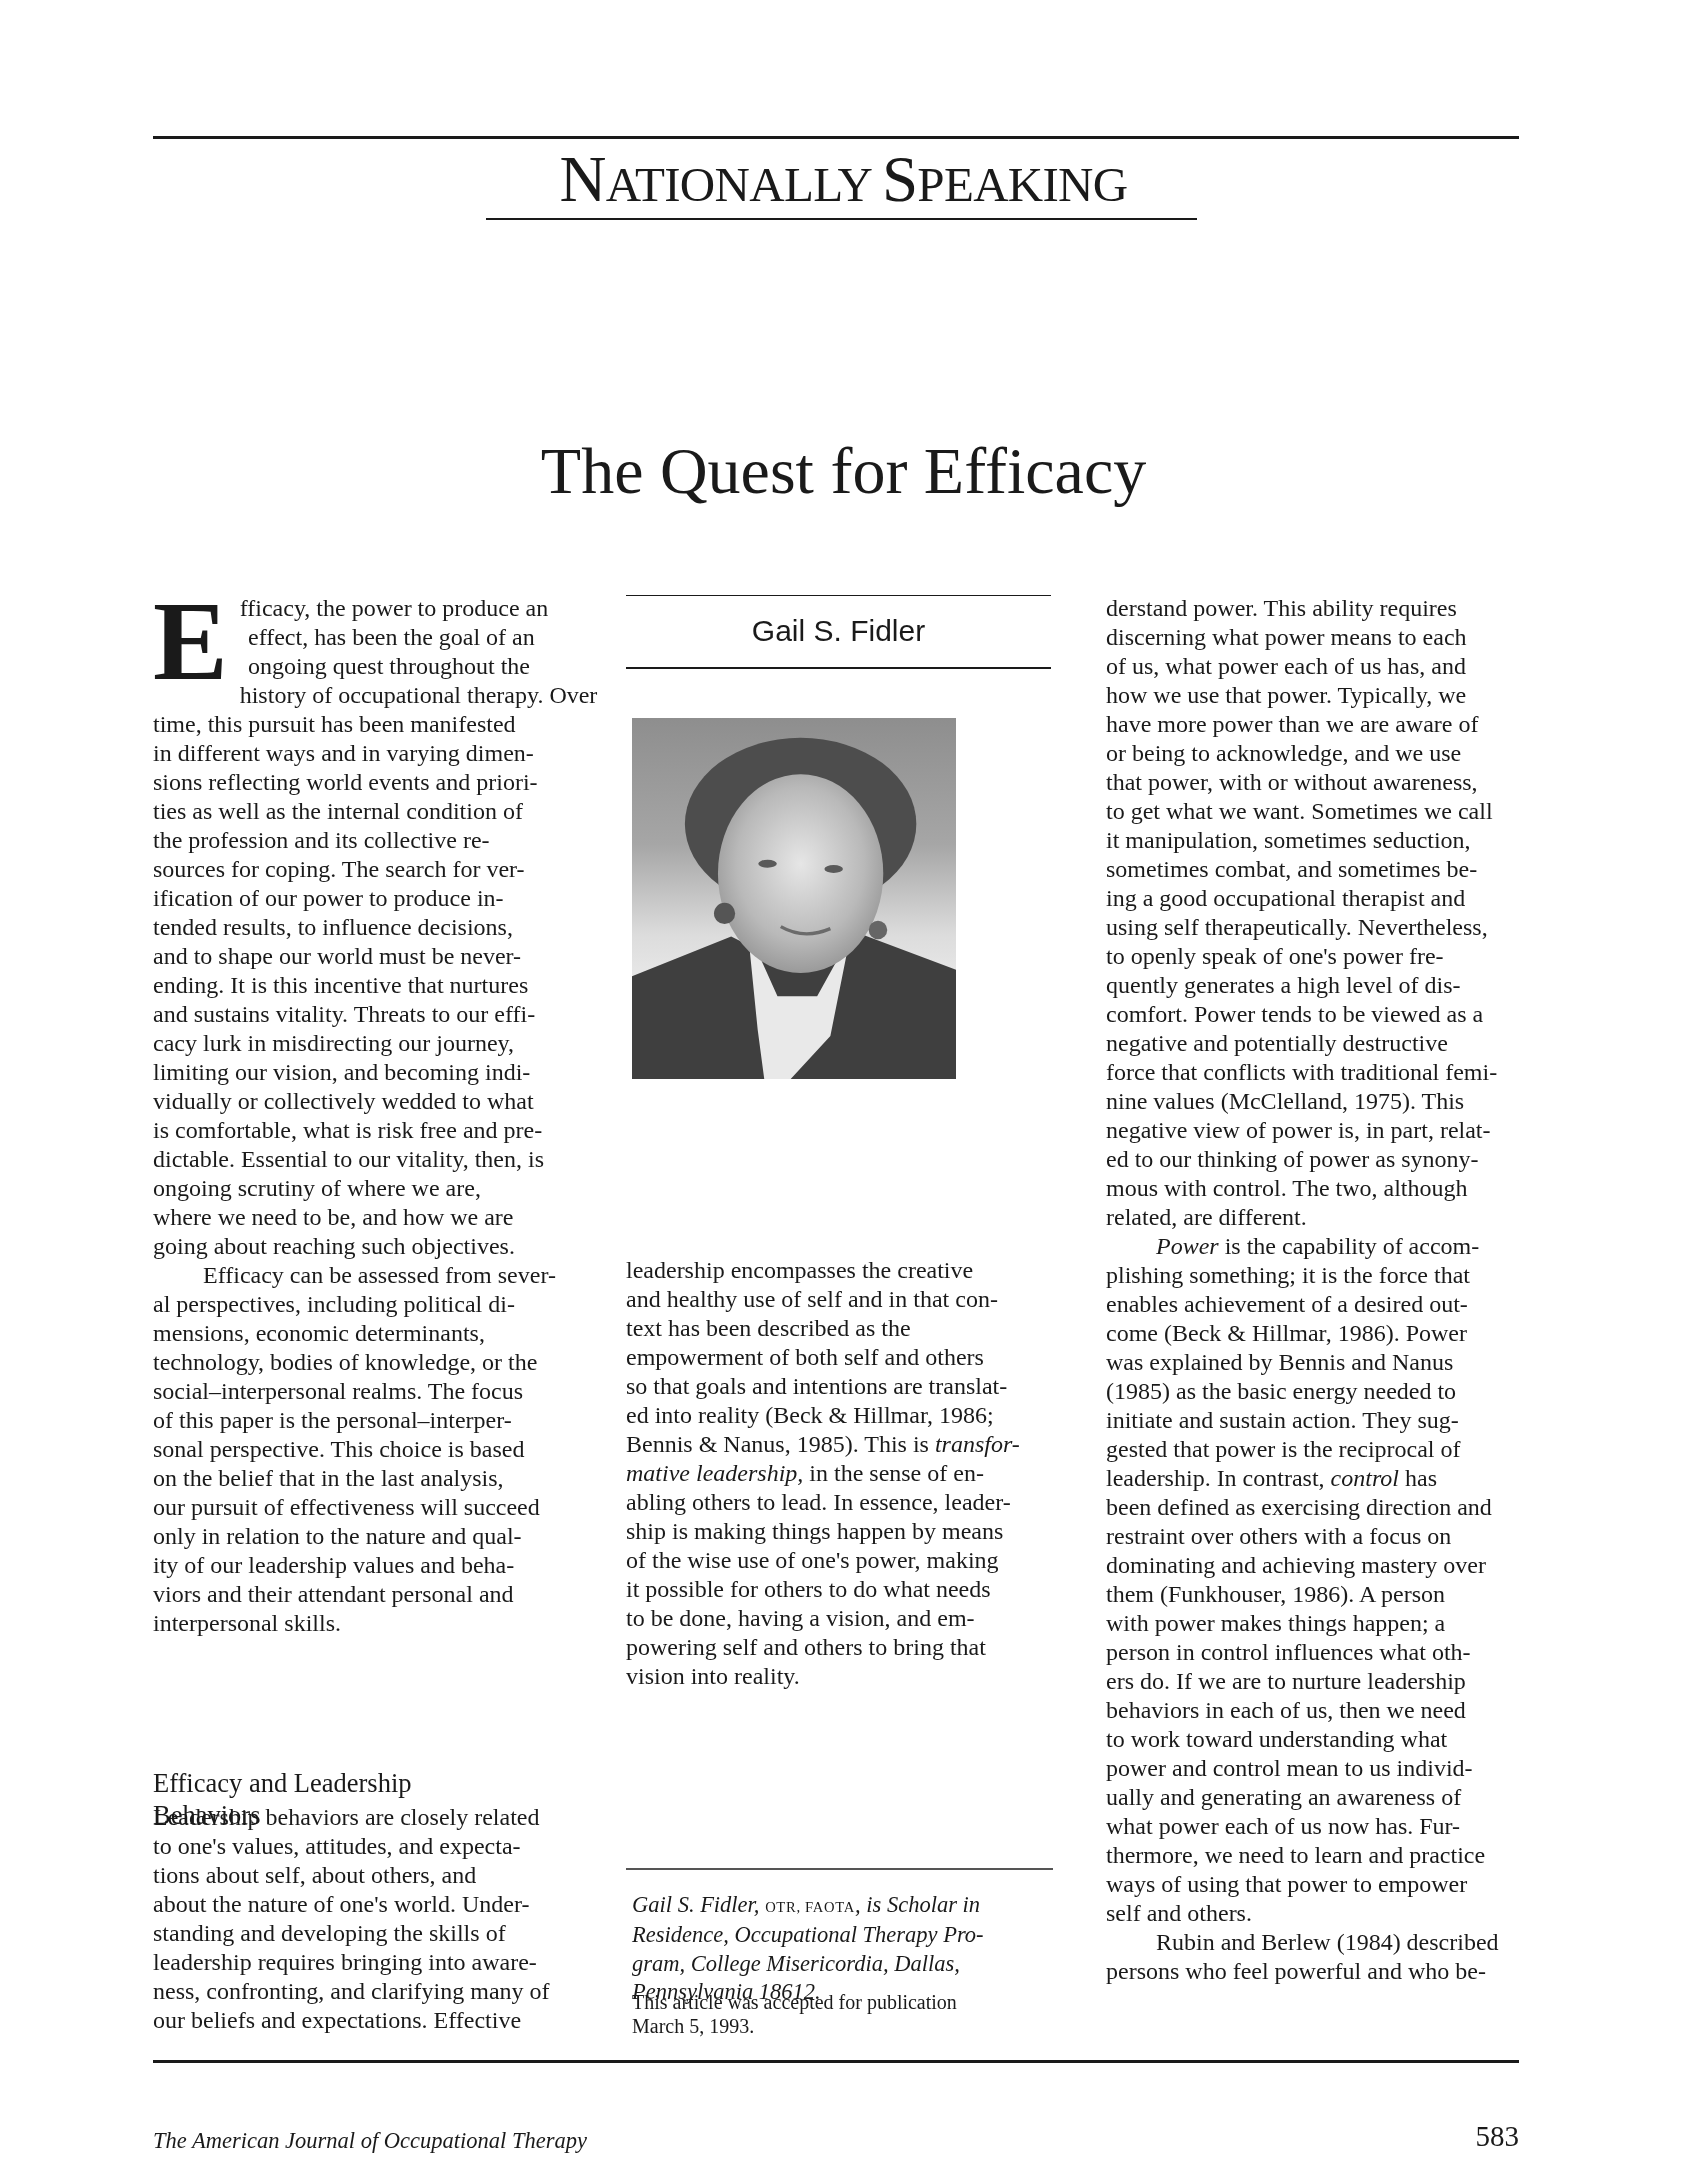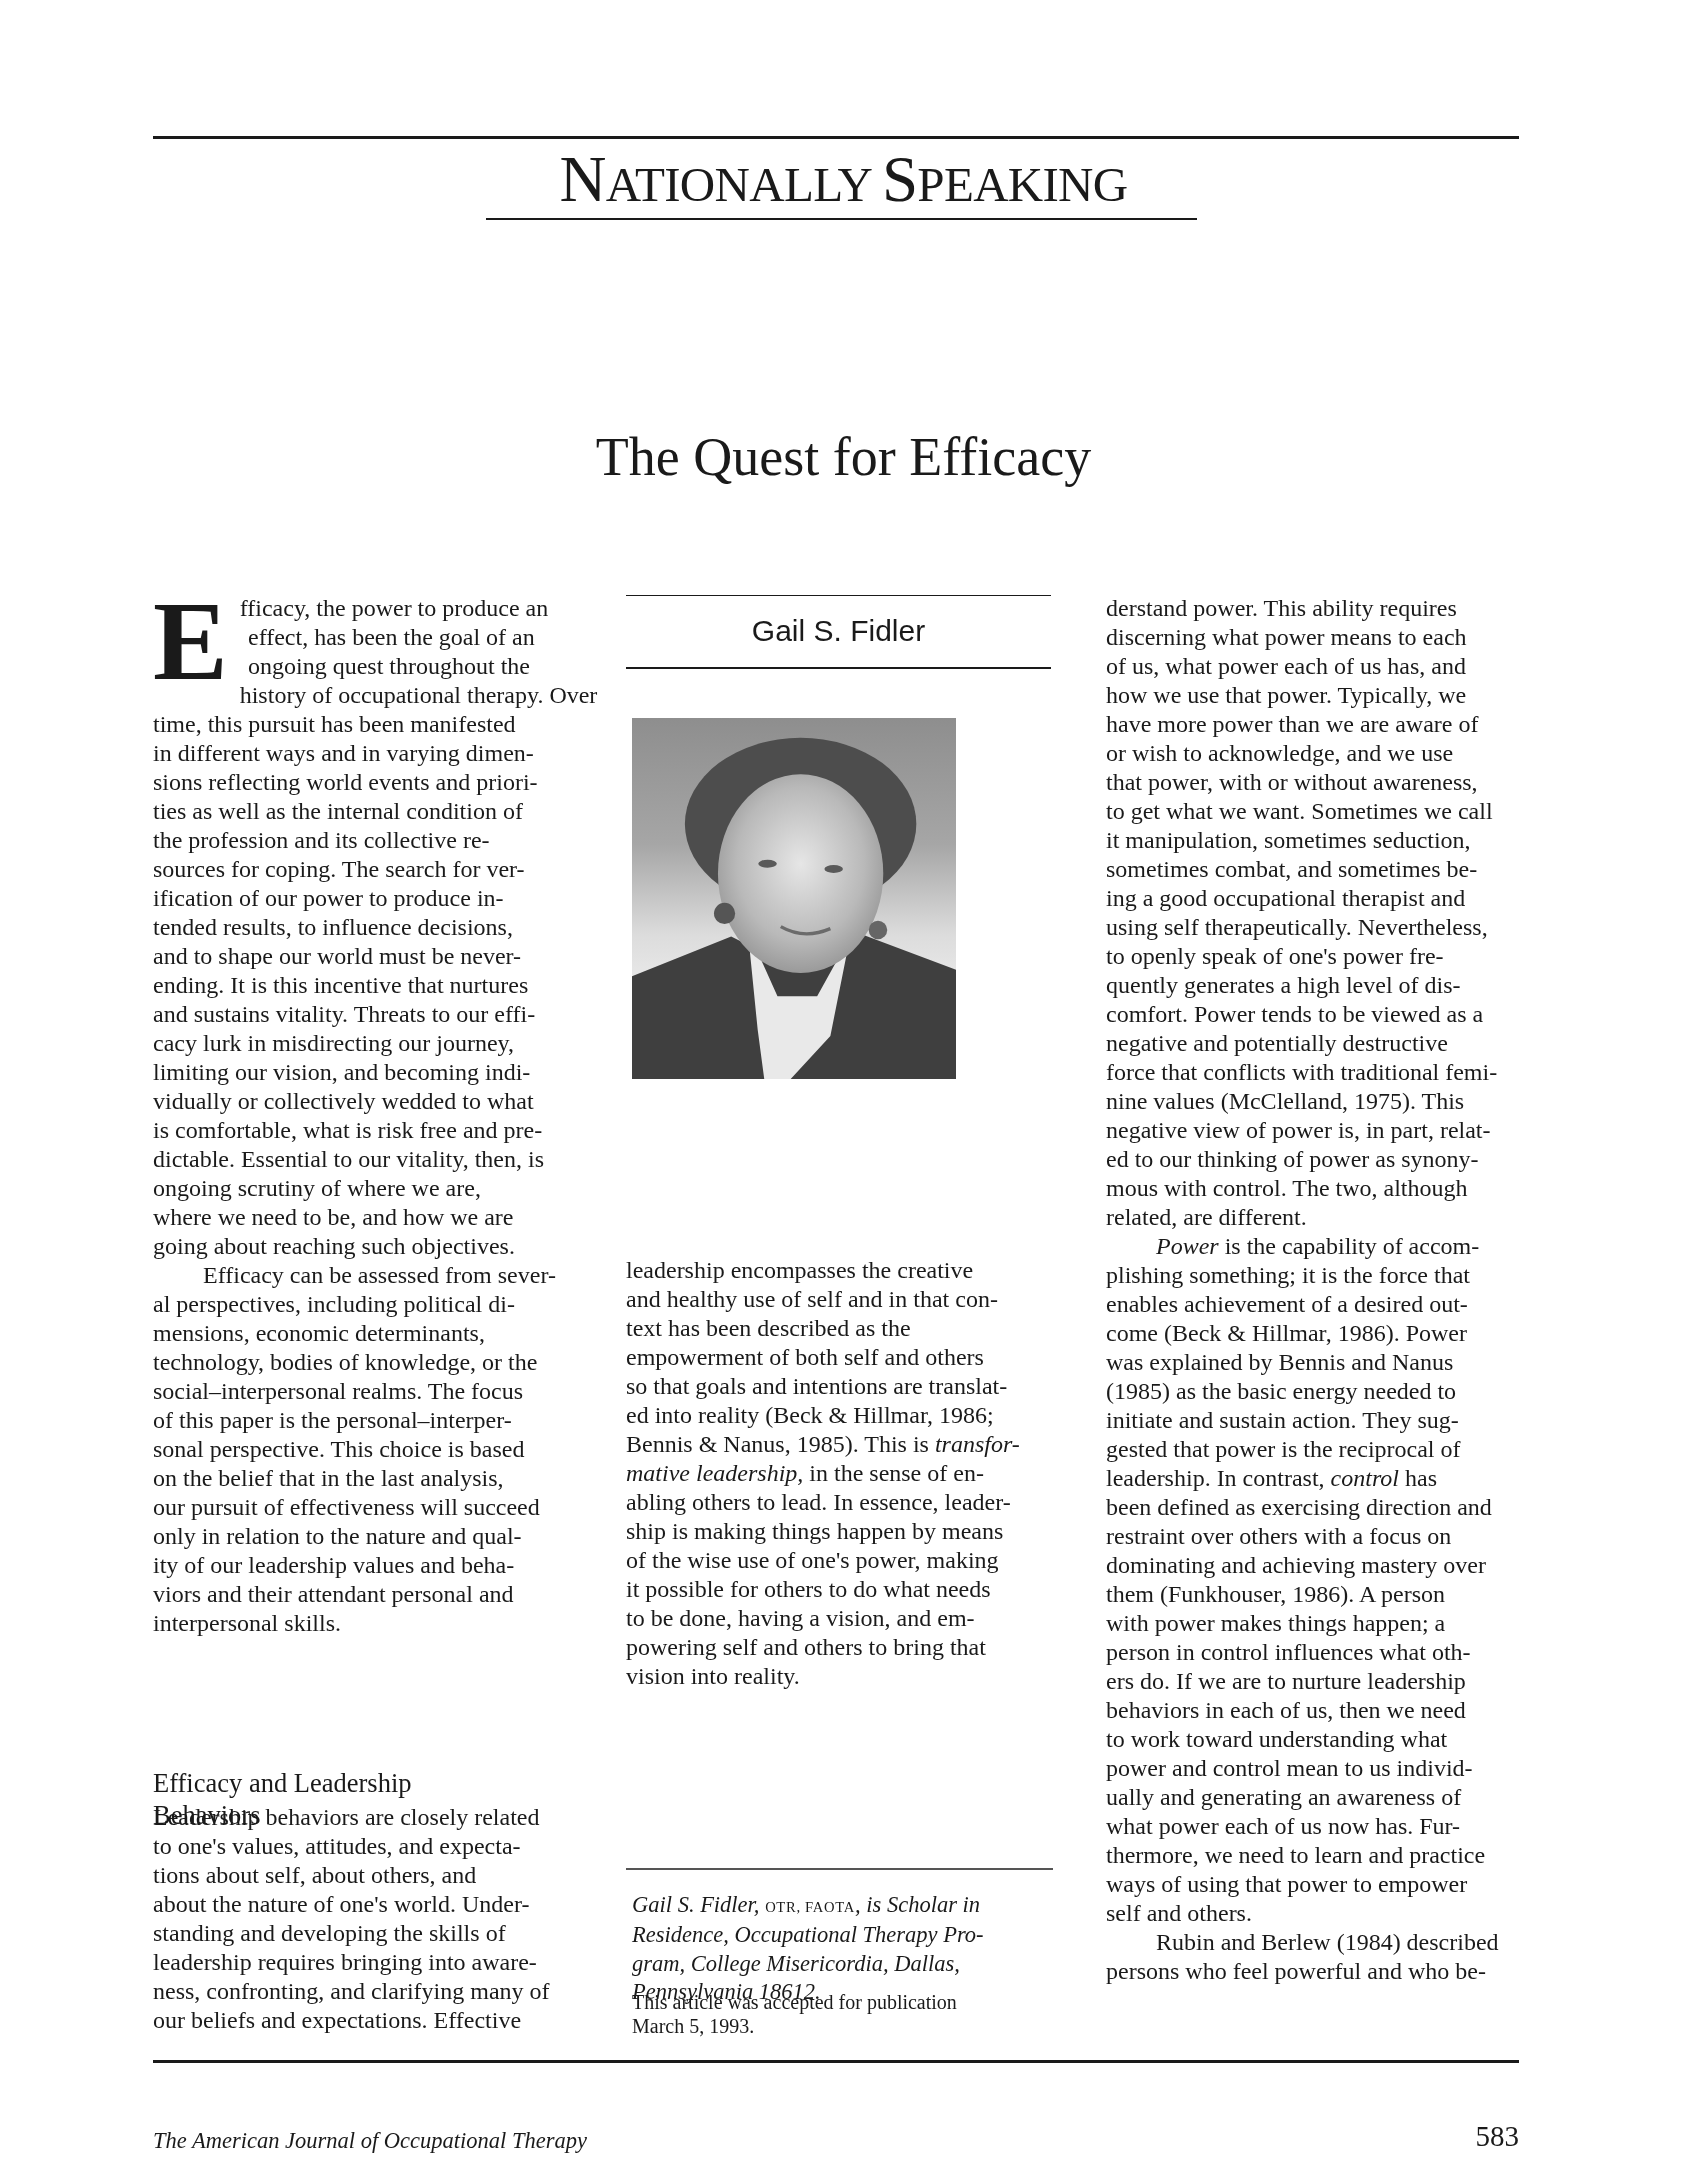--- a/index.html
+++ b/index.html
@@ -2,21 +2,21 @@
 <html style="font-size:10.6px"><head>
 <meta charset="utf-8">
 <style>
   html, body { margin: 0; padding: 0; background: #ffffff; }
   body { width: 1687px; height: 2183px; position: relative; overflow: hidden; color: #1a1a1a; font-family: "Liberation Serif", "DejaVu Serif", serif; }
   .rule { position: absolute; background: #1a1a1a; }
   #rule-top { left: 153px; top: 136px; width: 1366px; height: 3.3px; }
   #section-title { position: absolute; left: 503px; top: 147px; width: 681px; text-align: center; font-size: 65px; letter-spacing: -0.7px; font-weight: normal; line-height: 1; }
   #section-title .sc { font-size: 49px; text-align: right; }
   #rule-section { left: 486px; top: 218px; width: 711px; height: 2px; }
-  #article-title { position: absolute; left: 0; width: 1687px; top: 394px; text-align: center; font-size: 54px; line-height: 1; font-weight: normal; }
+  #article-title { position: absolute; left: 0; width: 1687px; top: 394px; text-align: center; font-size: 66px; line-height: 1; font-weight: normal; }
   .col { position: absolute; font-size: 24px; line-height: 29px; }
   .col .ln { white-space: nowrap; height: 29px; }
   #col-left { left: 153px; top: 594px; width: 423px; }
   #col-mid  { left: 626px; top: 1256px; width: 423px; }
   #col-right{ left: 1106px; top: 594px; width: 430px; }
   .indent { padding-left: 50px; }
   .dropcap { float: left; font-size: 112px; line-height: 86px; height: 86px; margin: 4px 12px 0 0; font-weight: bold; }
   #heading { position: absolute; left: 153px; top: 1723px; font-size: 26.5px; line-height: 32px; margin-top: 44px; }
   #byline-box { position: absolute; left: 626px; top: 595px; width: 425px; }
   .byrule { height: 1.3px; background: #1a1a1a; width: 100%; }
@@ -164,21 +164,21 @@
   <div>March 5, 1993.</div>
 </div>
 
 <div class="col" id="col-right">
   <div id="right-p1">
       <div class="ln">derstand power. This ability requires</div>
       <div class="ln">discerning what power means to each</div>
       <div class="ln">of us, what power each of us has, and</div>
       <div class="ln">how we use that power. Typically, we</div>
       <div class="ln">have more power than we are aware of</div>
-      <div class="ln">or wish to acknowledge, and we use</div>
+      <div class="ln">or being to acknowledge, and we use</div>
       <div class="ln">that power, with or without awareness,</div>
       <div class="ln">to get what we want. Sometimes we call</div>
       <div class="ln">it manipulation, sometimes seduction,</div>
       <div class="ln">sometimes combat, and sometimes be-</div>
       <div class="ln">ing a good occupational therapist and</div>
       <div class="ln">using self therapeutically. Nevertheless,</div>
       <div class="ln">to openly speak of one's power fre-</div>
       <div class="ln">quently generates a high level of dis-</div>
       <div class="ln">comfort. Power tends to be viewed as a</div>
       <div class="ln">negative and potentially destructive</div>

